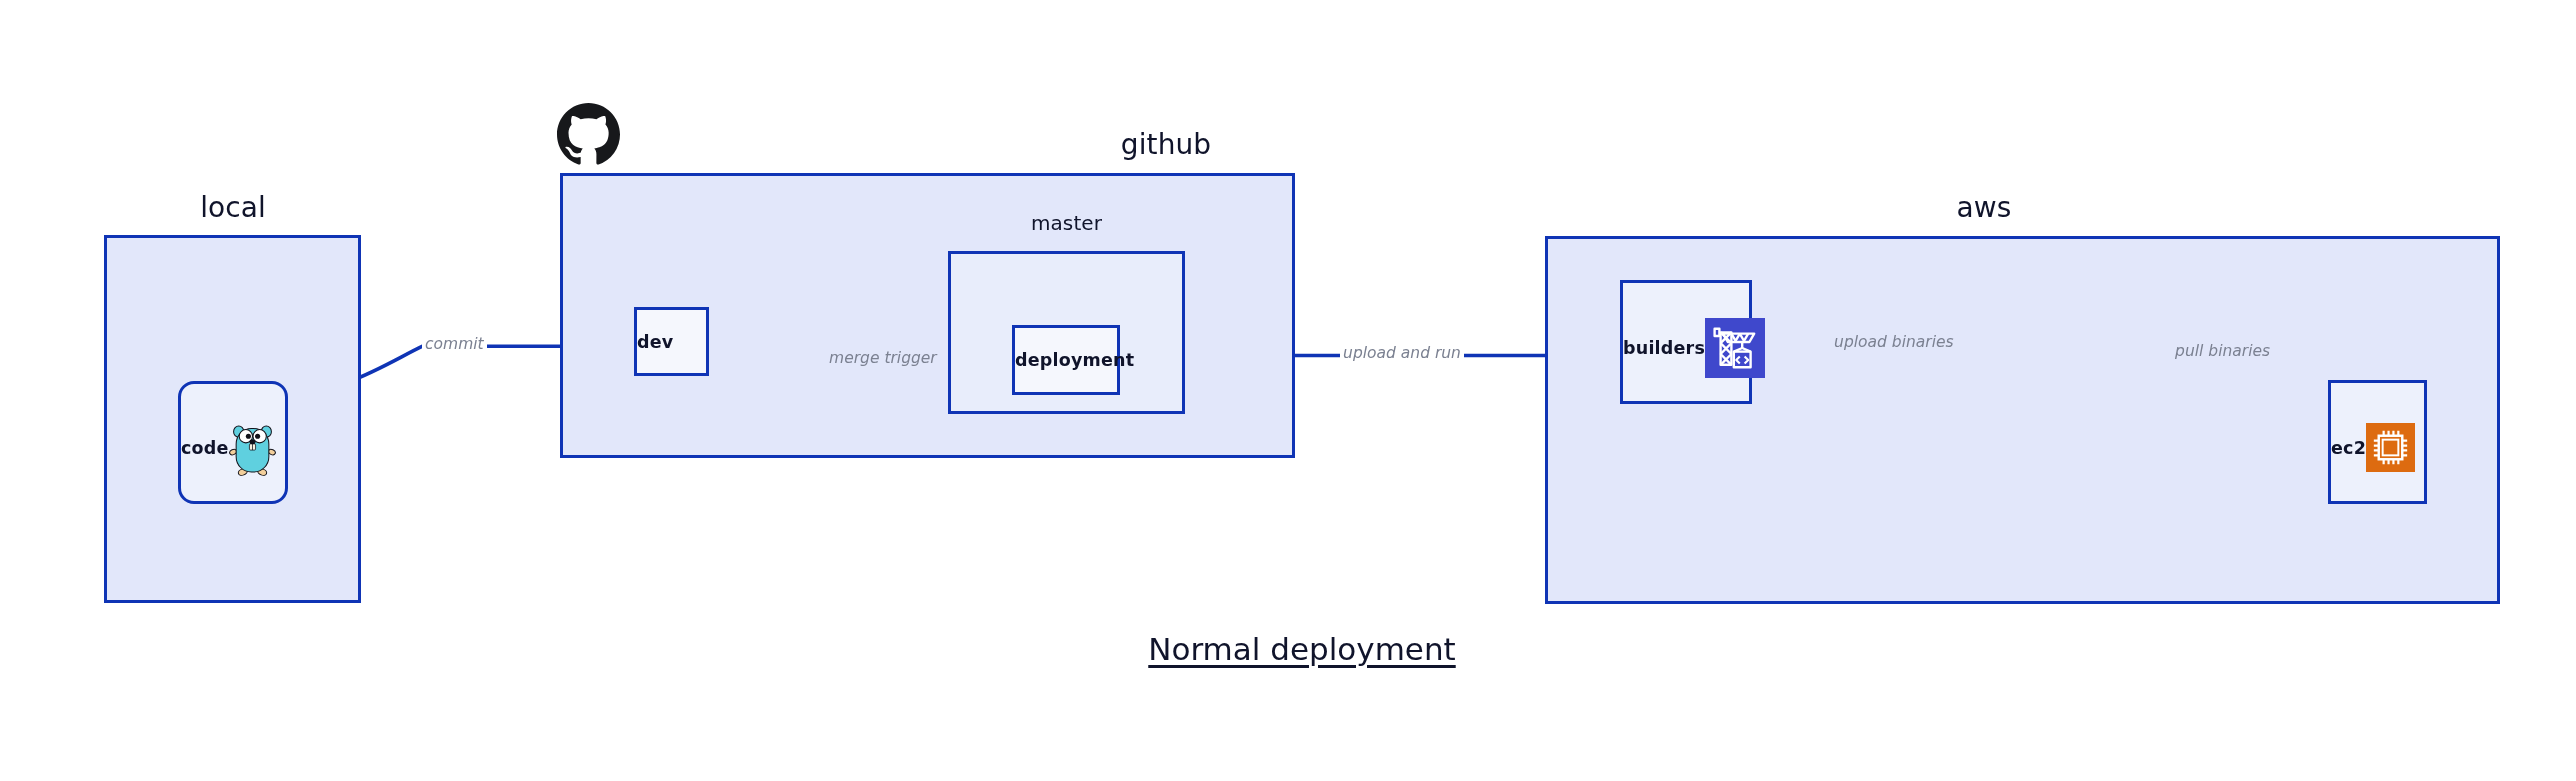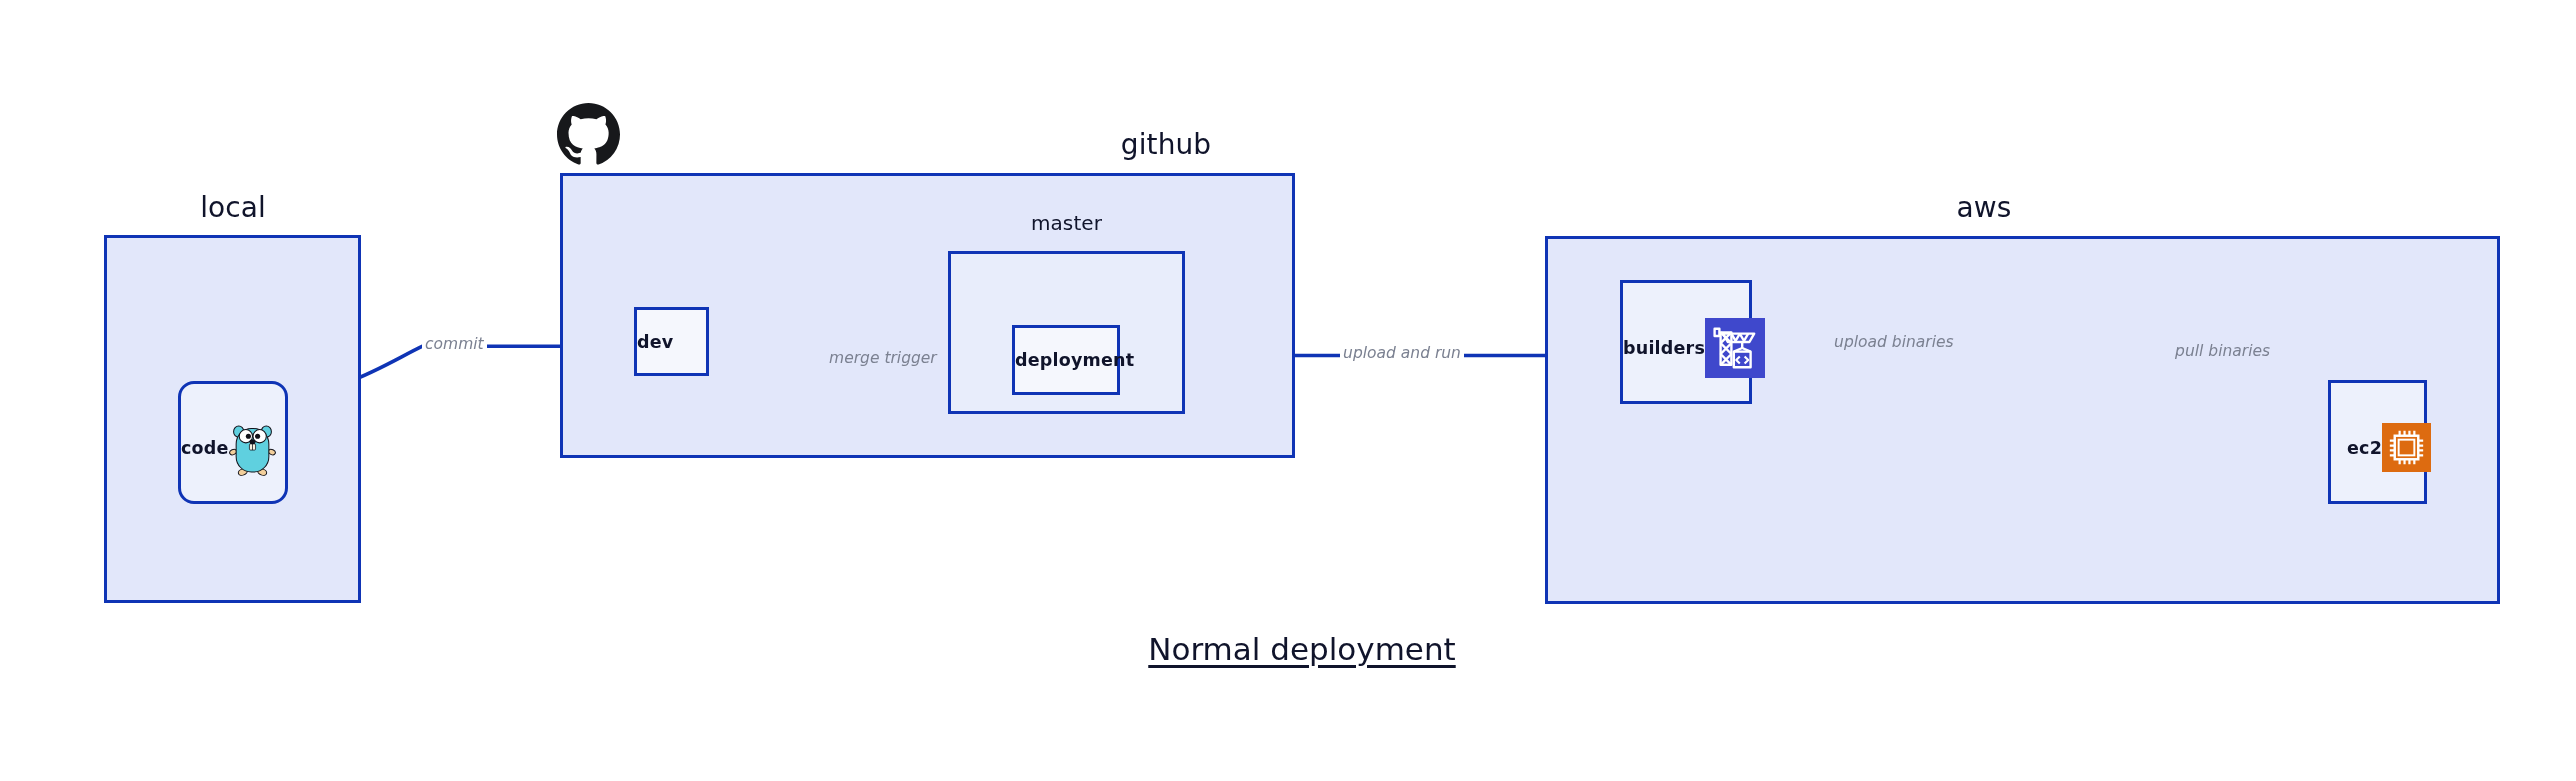--- a/index.html
+++ b/index.html
@@ -210,21 +210,21 @@
           <path d="M 48 56 L 62 50 L 76 56 L 76 82 L 48 82 Z"></path>
           <path d="M 48 56 L 76 56"></path>
 
           <path d="M 58 64 L 52 70 L 58 76 M 66 64 L 72 70 L 66 76" stroke-width="3.5"></path>
         </g>
       </svg>
     </div>
   </div>
 
 
-  <div class="node" style="left:2328px; top:380px; width:99px; height:124px;padding-left:16px;">
+  <div class="node" style="left:2328px; top:380px; width:99px; height:124px;">
     <div class="node-label top">ec2</div>
     <div class="node-icon">
       <svg width="49" height="49" viewBox="0 0 100 100" xmlns="http://www.w3.org/2000/svg">
         <rect x="0" y="0" width="100" height="100" fill="#dd6b10"></rect>
         <g stroke="#ffffff" stroke-width="5" fill="none">
           <rect x="26" y="26" width="48" height="48"></rect>
           <rect x="34" y="34" width="32" height="32" stroke-width="4"></rect>
           <path d="M 36 26 L 36 16 M 46 26 L 46 16 M 56 26 L 56 16 M 66 26 L 66 16" stroke-width="4.5"></path>
           <path d="M 36 74 L 36 84 M 46 74 L 46 84 M 56 74 L 56 84 M 66 74 L 66 84" stroke-width="4.5"></path>
           <path d="M 26 36 L 16 36 M 26 46 L 16 46 M 26 56 L 16 56 M 26 66 L 16 66" stroke-width="4.5"></path>

